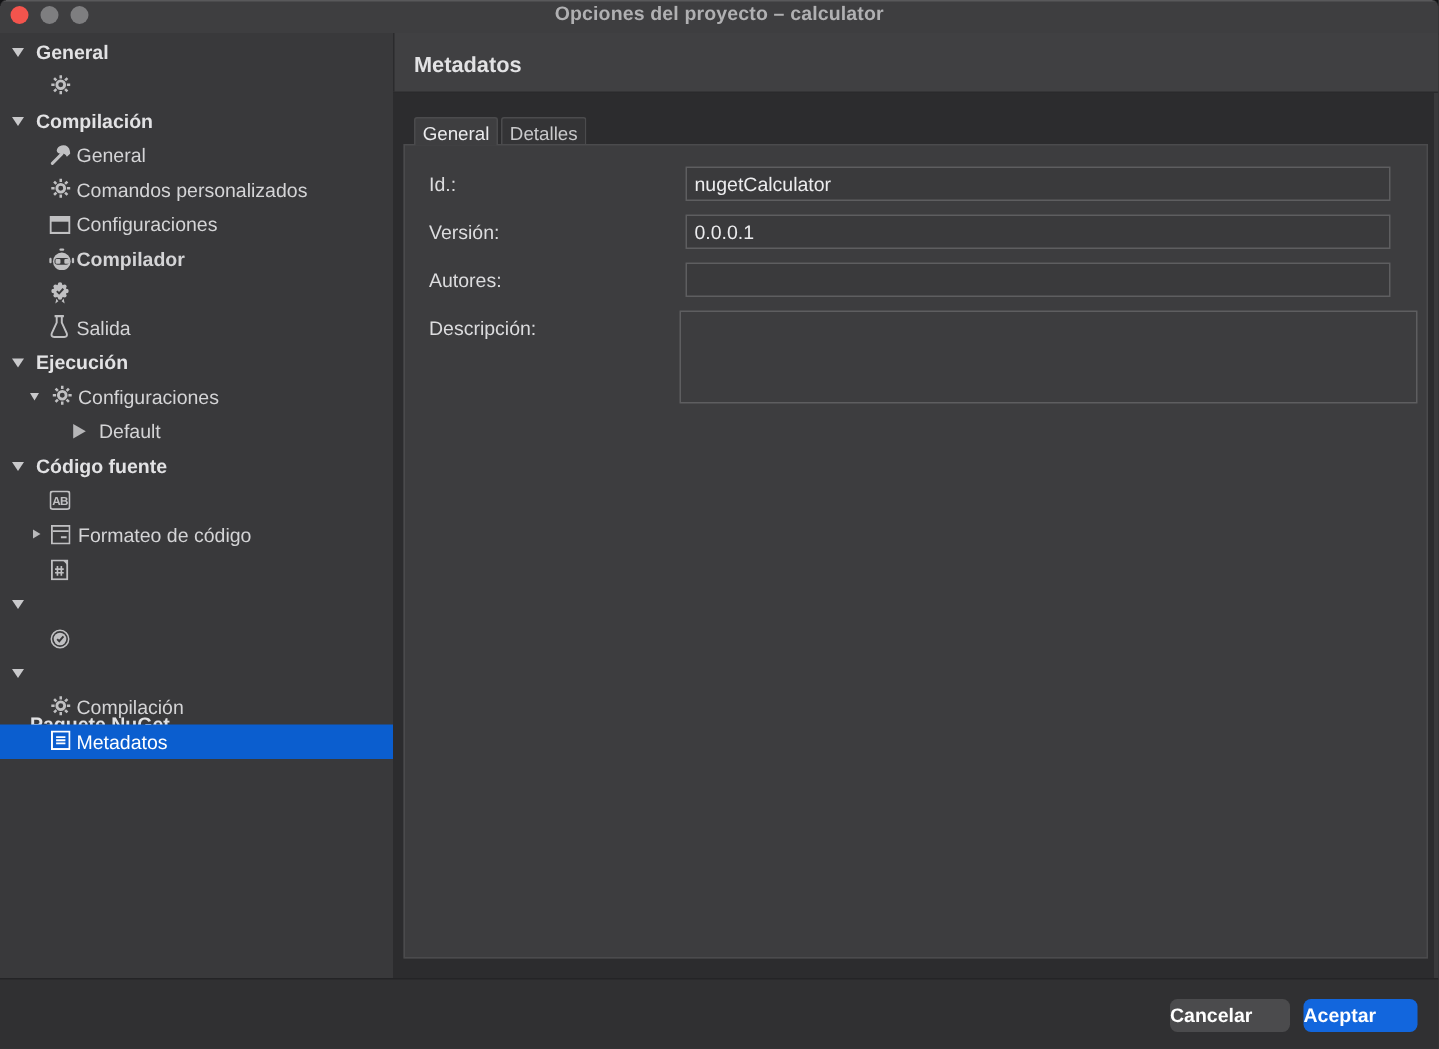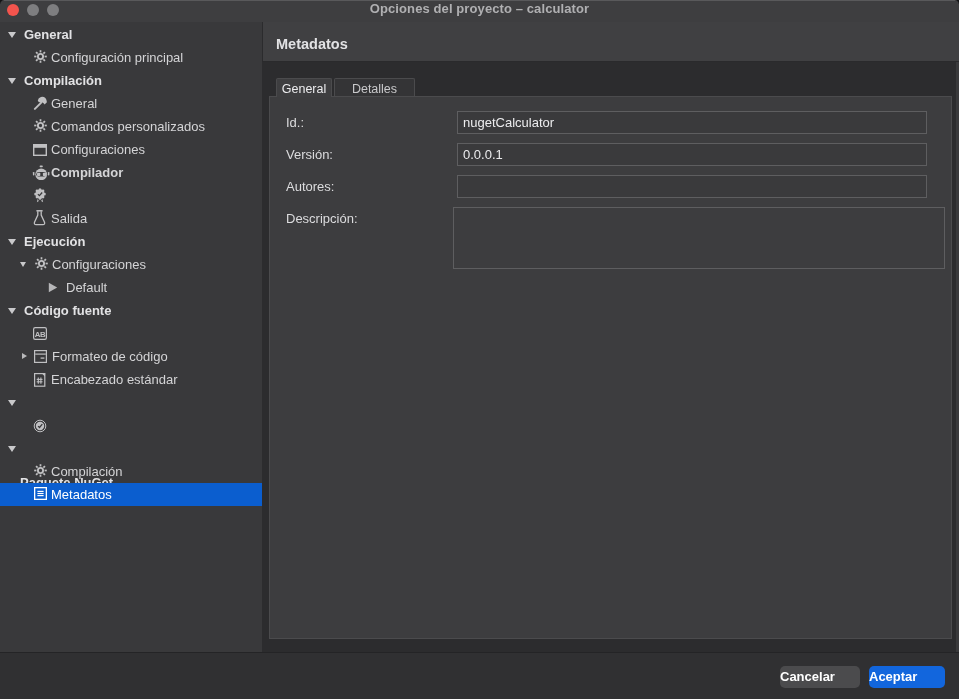--- a/index.html
+++ b/index.html
@@ -18,21 +18,21 @@
   .tri{position:absolute;width:0;height:0;border-left:4.8px solid transparent;border-right:4.8px solid transparent;border-top:6.5px solid #c9c9cb;top:8.5px;}
   .tri.exp{border-left-width:3.5px;border-right-width:3.5px;border-top-width:5px;}
   .trir{position:absolute;width:0;height:0;border-top:3.8px solid transparent;border-bottom:3.8px solid transparent;border-left:5.2px solid #b9b9bb;top:7px;}
   .ico{position:absolute;top:5px;}
   
   #hdrbar{left:262px;top:22px;width:697px;height:39px;background:#404042;border-bottom:1px solid #2a2a2c;box-shadow:inset 1px 0 0 #2b2b2d;}
   #hdrtitle{left:276px;top:36px;font-size:14.5px;font-weight:700;color:#e2e2e4;}
   #panel{left:269px;top:96px;width:683px;height:543px;background:#3d3d3f;border:1px solid #4b4b4d;box-sizing:border-box;}
   .tab{position:absolute;top:78px;box-sizing:border-box;font-size:12.5px;line-height:20px;text-align:center;}
   #tab1{left:276px;width:56px;height:19px;background:#3e3e40;border:1px solid #4b4b4d;border-bottom:none;color:#ececee;z-index:3;border-radius:2px 2px 0 0;}
-  #tab2{left:334px;width:81px;height:18px;background:#343436;border:1px solid #4b4b4d;border-bottom:none;color:#c9c9cb;border-radius:2px 2px 0 0;}
+  #tab2{left:334px;width:57px;height:18px;background:#343436;border:1px solid #4b4b4d;border-bottom:none;color:#c9c9cb;border-radius:2px 2px 0 0;}
   .lbl{position:absolute;left:286px;font-size:13px;color:#dcdcde;}
   .inp{position:absolute;left:457px;width:470px;height:23px;box-sizing:border-box;background:#3a3a3c;border:1px solid #5e5e60;font-size:13px;color:#ececee;line-height:21px;padding-left:5px;}
   #ta{position:absolute;left:453px;top:207px;width:492px;height:62px;box-sizing:border-box;background:#3d3d3f;border:1px solid #5e5e60;}
   
   #bottombar{left:0;top:652px;width:959px;height:47px;background:#303032;border-top:1px solid #242426;}
   .btn{position:absolute;top:666px;height:22px;border-radius:5px;font-size:13px;font-weight:700;color:#ffffff;text-align:left;line-height:22px;}
   #cancel{left:780px;width:80px;background:#4b4b4d;}
   #accept{left:869px;width:76px;background:#1266dd;}
 </style>
 </head>
@@ -54,21 +54,20 @@
         <circle cx="7.5" cy="7.5" r="2.6" fill="none" stroke="#c0c0c2" stroke-width="1.9"></circle>
         <line x1="11.60" y1="7.50" x2="13.80" y2="7.50" stroke="#c0c0c2" stroke-width="1.7"></line>
         <line x1="10.40" y1="10.40" x2="11.95" y2="11.95" stroke="#c0c0c2" stroke-width="1.7"></line>
         <line x1="7.50" y1="11.60" x2="7.50" y2="13.80" stroke="#c0c0c2" stroke-width="1.7"></line>
         <line x1="4.60" y1="10.40" x2="3.05" y2="11.95" stroke="#c0c0c2" stroke-width="1.7"></line>
         <line x1="3.40" y1="7.50" x2="1.20" y2="7.50" stroke="#c0c0c2" stroke-width="1.7"></line>
         <line x1="4.60" y1="4.60" x2="3.05" y2="3.05" stroke="#c0c0c2" stroke-width="1.7"></line>
         <line x1="7.50" y1="3.40" x2="7.50" y2="1.20" stroke="#c0c0c2" stroke-width="1.7"></line>
         <line x1="10.40" y1="4.60" x2="11.95" y2="3.05" stroke="#c0c0c2" stroke-width="1.7"></line>
       </svg>
-      <span class="txt" style="left:51px;">Configuración principal</span>
     </div>
 <div class="row hdr" style="top:69px;">
       <span class="tri" style="left:8px;"></span>
       <span class="txt" style="left:24px;">Compilación</span>
     </div>
 <div class="row" style="top:92px;">
       <svg class="ico" width="14" height="14" viewBox="0 0 14 14" style="left:33px;top:4px;">
         <path d="M1.9 12.9 L8.2 6.6" stroke="#c0c0c2" stroke-width="2.0" fill="none" stroke-linecap="round"></path>
         <path d="M4.8 4.4 Q5.2 1.7 8.0 1.0 Q10.5 0.5 12.1 1.8 Q13.3 2.8 13.5 4.3 L13.9 6.3 L11.6 8.5 Q10.9 7.1 9.9 6.7 L8.5 6.3 Q6.7 6.7 5.6 5.8 Q4.9 5.2 4.8 4.4 Z" fill="#c0c0c2"></path>
       </svg>
@@ -180,21 +179,20 @@
       <svg class="ico" width="12" height="14" viewBox="0 0 12 14" style="left:34px;top:5px;">
         <rect x="0.6" y="0.6" width="10.2" height="12.6" fill="none" stroke="#c0c0c2" stroke-width="1.2"></rect>
         <path d="M10.8 3.6 L8.2 0.8 L11.2 0.4 Z" fill="#c0c0c2"></path>
         <g stroke="#c0c0c2" stroke-width="1.1">
           <line x1="4.3" y1="4.4" x2="4.3" y2="10.8"></line>
           <line x1="6.9" y1="4.4" x2="6.9" y2="10.8"></line>
           <line x1="2.7" y1="6.4" x2="8.5" y2="6.4"></line>
           <line x1="2.7" y1="8.8" x2="8.5" y2="8.8"></line>
         </g>
       </svg>
-      <span class="txt" style="left:51px;">Encabezado estándar</span>
     </div>
 <div class="row hdr" style="top:391px;">
       <span class="tri" style="left:8px;"></span>
     </div>
 <div class="row" style="top:414px;">
       <svg class="ico" width="14" height="14" viewBox="0 0 14 14" style="left:33px;top:5px;">
         <circle cx="7" cy="7" r="5.8" fill="none" stroke="#c0c0c2" stroke-width="1"></circle>
         <circle cx="7" cy="7" r="4.2" fill="#c0c0c2"></circle>
         <path d="M5.1 7.1 L6.5 8.5 L9.3 5.2" stroke="#39393b" stroke-width="1.3" fill="none"></path>
       </svg>

